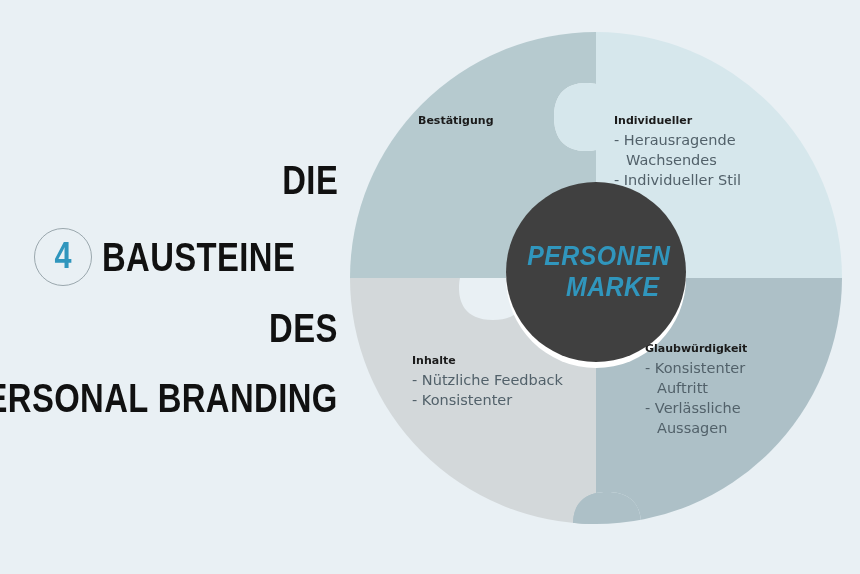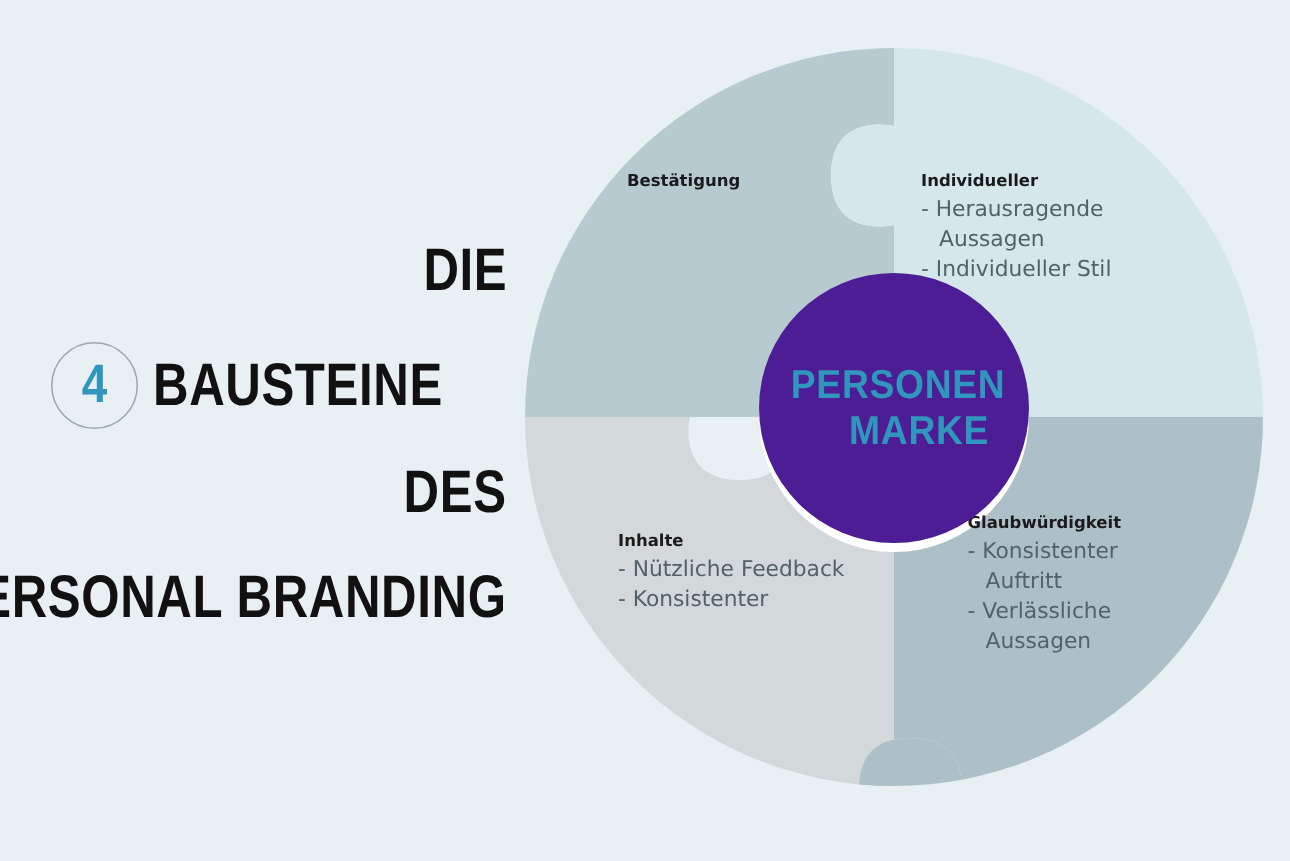--- a/index.html
+++ b/index.html
@@ -260,21 +260,21 @@
     </svg>
 
     <div class="quad-text" id="quad-text-tl">
       <div class="quad-title">Bestätigung</div>
     </div>
 
     <div class="quad-text" id="quad-text-tr">
       <div class="quad-title">Individueller</div>
       <ul class="quad-list">
         <li>Herausragende
-Aussagen</li>
+Wachsendes</li>
         <li>Individueller Stil</li>
       </ul>
     </div>
 
     <div class="quad-text" id="quad-text-bl">
       <div class="quad-title">Inhalte</div>
       <ul class="quad-list">
         <li>Nützliche Feedback</li>
         <li>Konsistenter</li>
       </ul>
@@ -283,19 +283,19 @@
     <div class="quad-text" id="quad-text-br">
       <div class="quad-title">Glaubwürdigkeit</div>
       <ul class="quad-list">
         <li>Konsistenter
 Auftritt</li>
         <li>Verlässliche
 Aussagen</li>
       </ul>
     </div>
 
-    <div id="center-badge" style="background: #4c1d95;">
+    <div id="center-badge" style="background: #404040; font-style: italic;">
       <div class="center-word" id="center-line-1" style="color: rgb(48, 150, 189);">PERSONEN</div>
       <div class="center-word" id="center-line-2" style="color: rgb(48, 150, 189);">MARKE</div>
     </div>
 
   </div>
 </div>
 
 </body></html>

